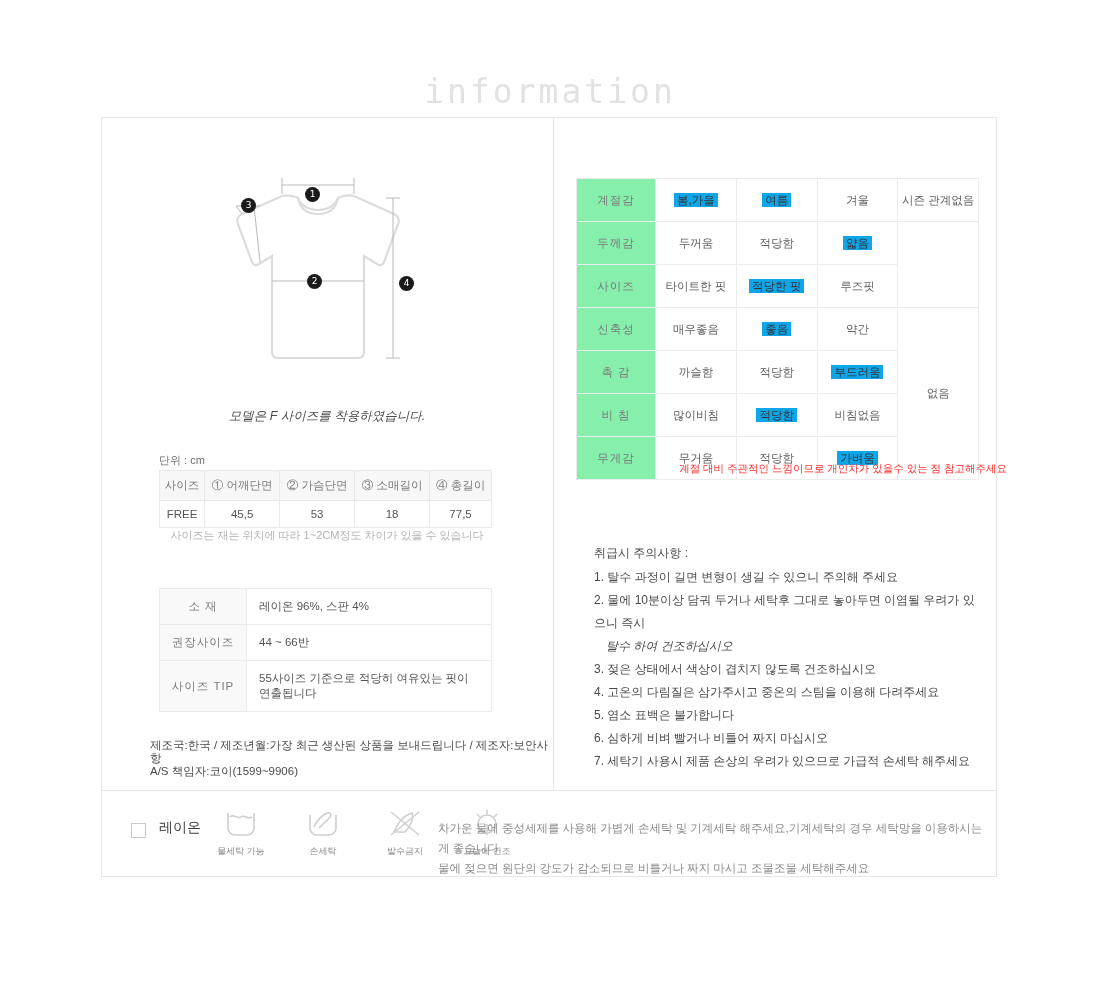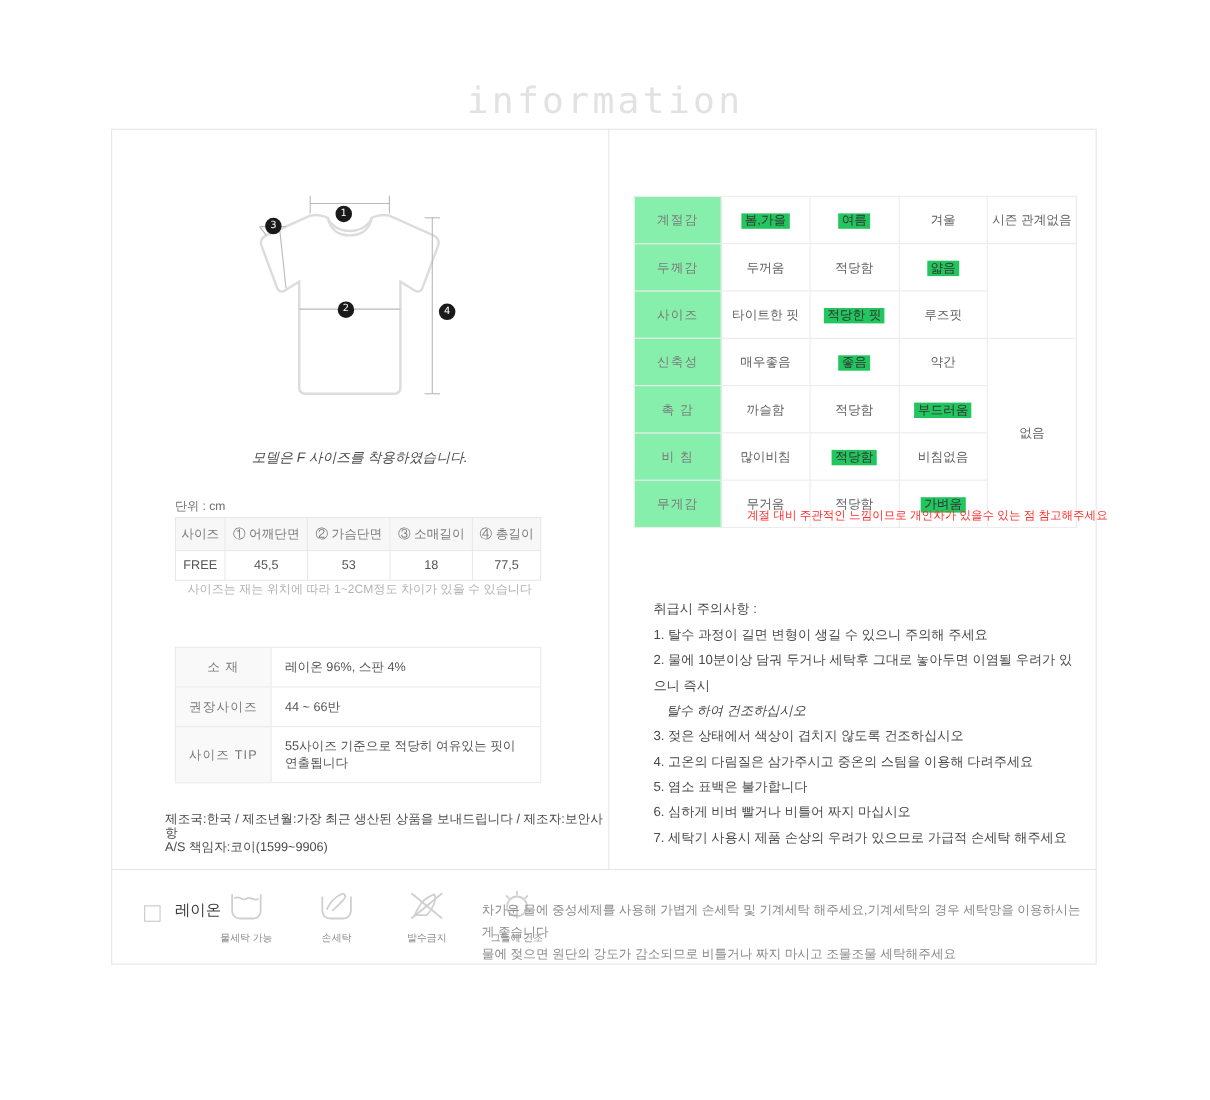--- a/index.html
+++ b/index.html
@@ -190,21 +190,21 @@
     text-align: center;
     height: 40px;
     color: #606060;
   }
   .feel-table td.rowhead {
     background: #86efac;
     color: #7a7a7a;
     width: 76px;
     letter-spacing: 1px;
   }
-  .mark { background: #22c55e; padding: 1px 3px; color: #333; }
+  .mark { background: #0ea5e9; padding: 1px 3px; color: #333; }
 
   .feel-note {
     position: absolute;
     left: 604px;
     top: 462px;
     width: 403px;
     text-align: right;
     font-size: 10.5px;
     color: #ff2a2a;
   }
@@ -245,21 +245,21 @@
   }
   .fabric-name {
     position: absolute;
     left: 58px;
     top: 28px;
     font-size: 14px;
     color: #3b3b3b;
   }
   .care-icons {
     position: absolute;
-    left: 96px;
+    left: 113px;
     top: 15px;
     width: 300px;
     display: flex;
     gap: 28px;
     justify-content: center;
   }
   .care-icon {
     width: 58px;
     text-align: center;
   }

